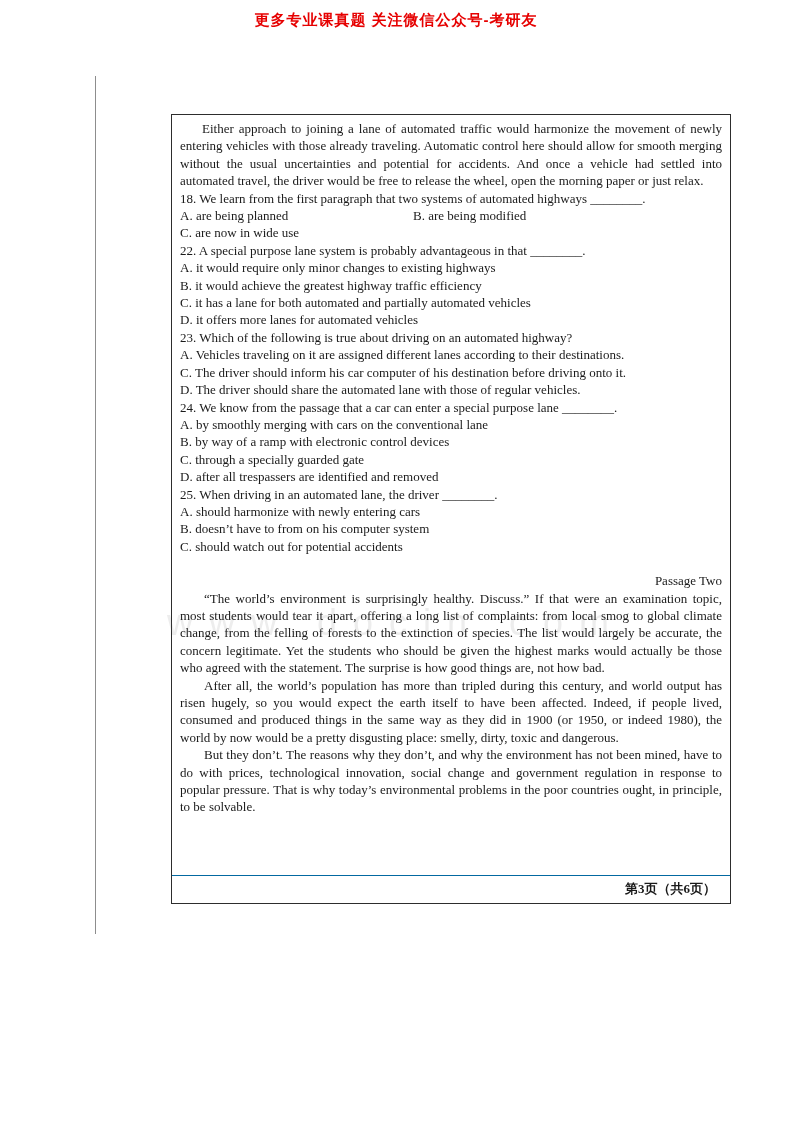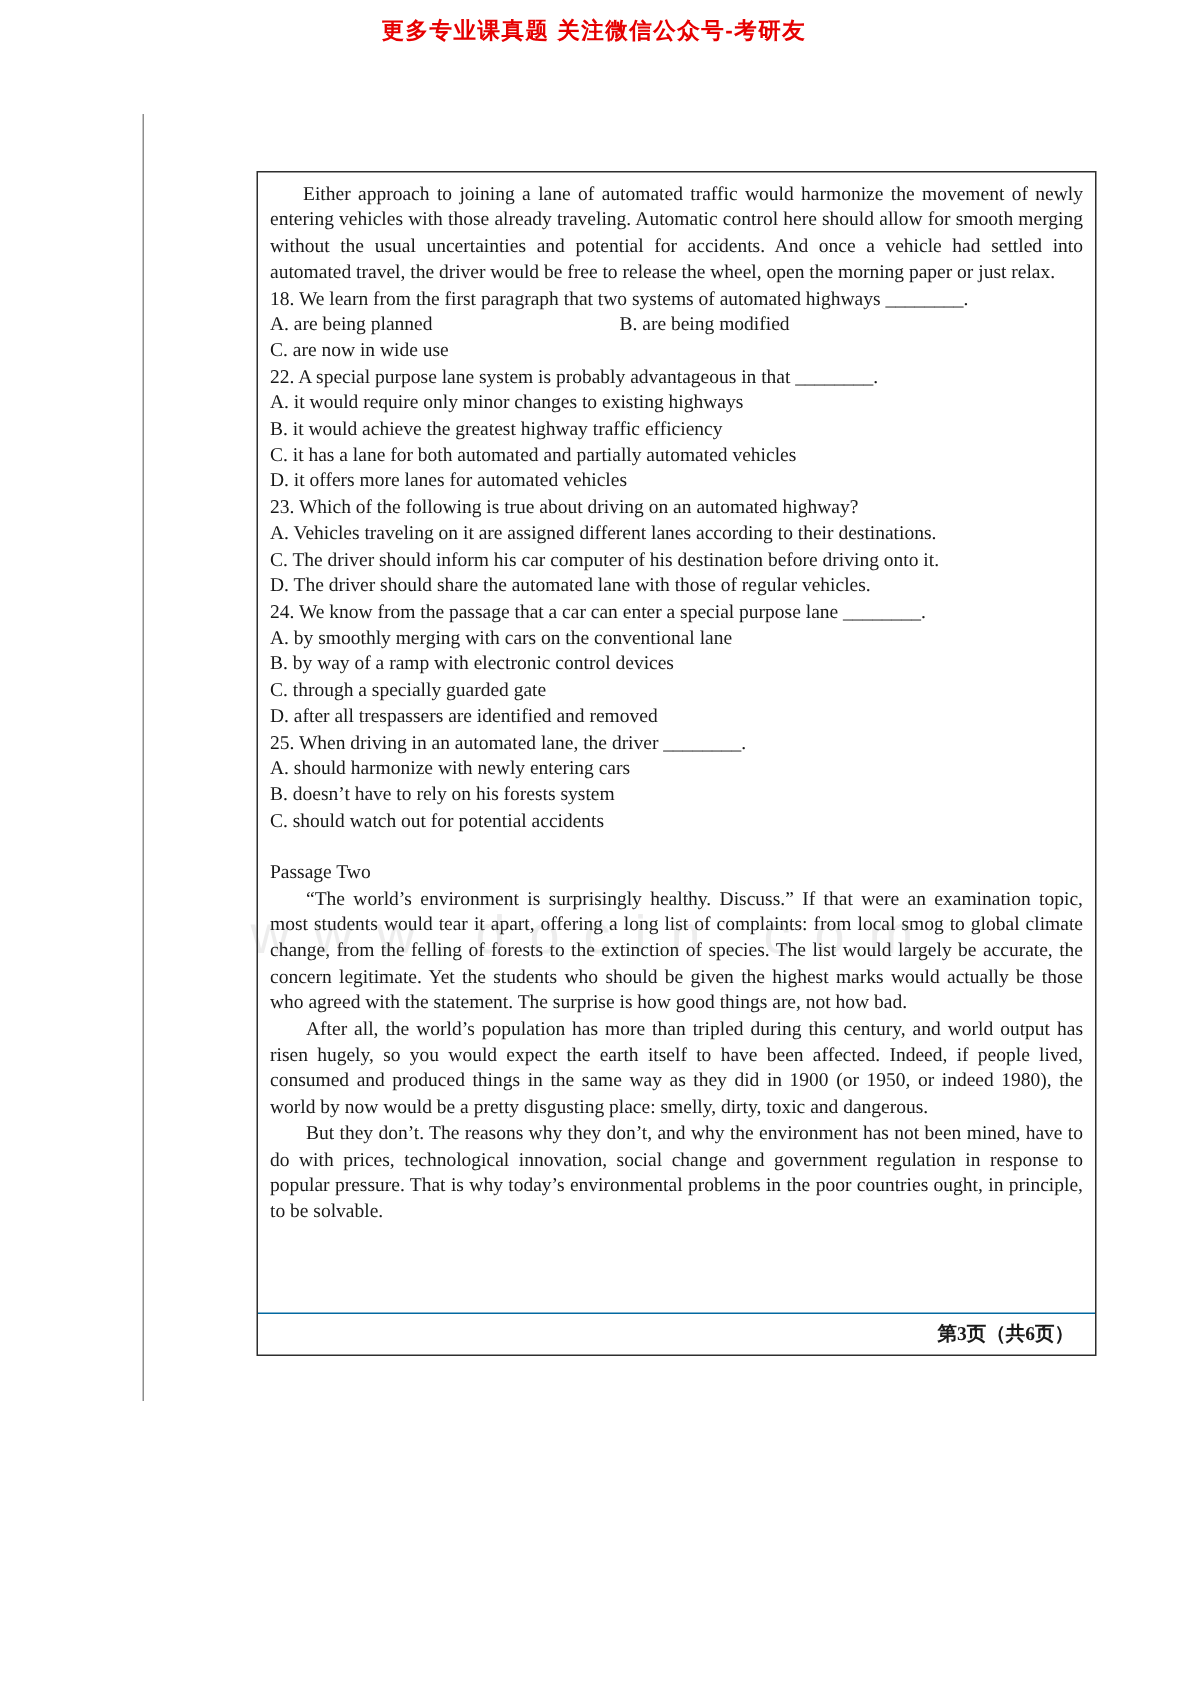--- a/index.html
+++ b/index.html
@@ -71,20 +71,21 @@
   .question { margin: 0; }
   .stem { margin: 0; }
   .opt { display: block; }
   .opts-2col {
     display: grid;
     grid-template-columns: 233px 1fr;
   }
   .opts-2col .opt { display: block; }
   .ptwo-title {
     margin: 17px 0 0 0;
+    text-align: right;
   }
   .box-footer {
     position: absolute;
     left: 0;
     right: 0;
     bottom: 0;
     border-top: 1px solid #0369a1;
     text-align: right;
     padding: 4px 14px 6px 0;
     font-size: 13px;
@@ -135,21 +136,21 @@
       <div class="stem">24. We know from the passage that a car can enter a special purpose lane ________.</div>
       <span class="opt">A. by smoothly merging with cars on the conventional lane</span>
       <span class="opt">B. by way of a ramp with electronic control devices</span>
       <span class="opt">C. through a specially guarded gate</span>
       <span class="opt">D. after all trespassers are identified and removed</span>
     </div>
 
     <div class="question">
       <div class="stem">25. When driving in an automated lane, the driver ________.</div>
       <span class="opt">A. should harmonize with newly entering cars</span>
-      <span class="opt">B. doesn’t have to rely on his forests system</span>
+      <span class="opt">B. doesn’t have to from on his computer system</span>
       <span class="opt">C. should watch out for potential accidents</span>
     </div>
 
     <div class="ptwo-title">Passage Two</div>
 
     <p class="para indent2">“The world’s environment is surprisingly healthy. Discuss.” If that were an examination topic, most students would tear it apart, offering a long list of complaints: from local smog to global climate change, from the felling of forests to the extinction of species. The list would largely be accurate, the concern legitimate. Yet the students who should be given the highest marks would actually be those who agreed with the statement. The surprise is how good things are, not how bad.</p>
     <p class="para indent2">After all, the world’s population has more than tripled during this century, and world output has risen hugely, so you would expect the earth itself to have been affected. Indeed, if people lived, consumed and produced things in the same way as they did in 1900 (or 1950, or indeed 1980), the world by now would be a pretty disgusting place: smelly, dirty, toxic and dangerous.</p>
     <p class="para indent2">But they don’t. The reasons why they don’t, and why the environment has not been mined, have to do with prices, technological innovation, social change and government regulation in response to popular pressure. That is why today’s environmental problems in the poor countries ought, in principle, to be solvable.</p>
 
     <div class="box-footer">

